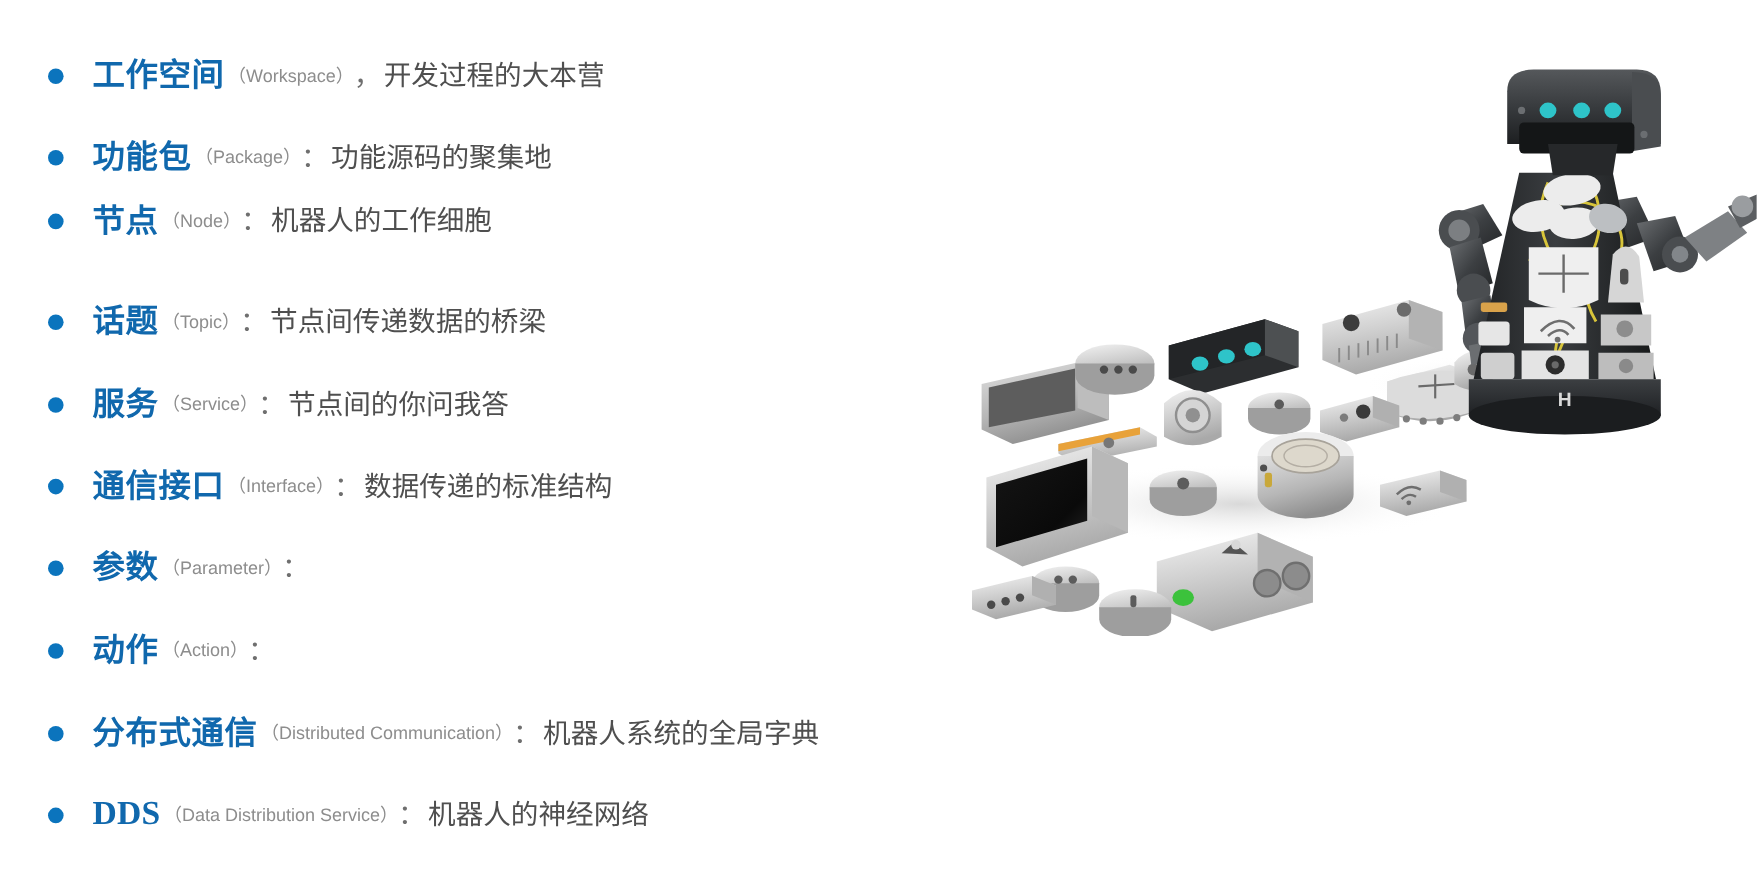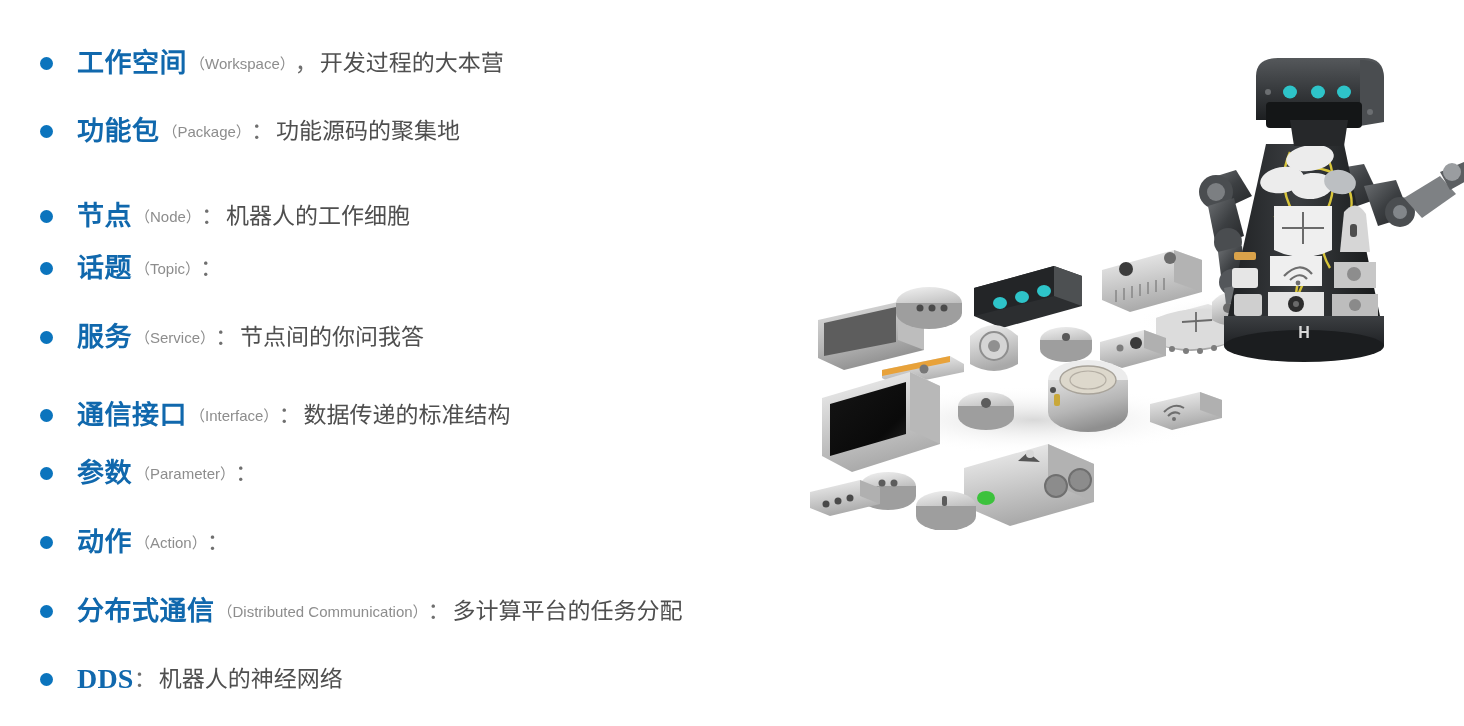--- a/index.html
+++ b/index.html
@@ -71,24 +71,24 @@
   .desc {
     color: #4f4f4f;
     font-size: 23px;
     line-height: 1;
     margin-left: 2px;
   }
 
   
   .row-0 { top: 43px; text-align: right; }
   .row-1 { top: 111px; }
-  .row-2 { top: 196px; justify-content: space-between; }
+  .row-2 { top: 164px; justify-content: space-between; }
   .row-3 { top: 248px; }
   .row-4 { top: 317px; }
-  .row-5 { top: 395px; text-align: center; }
+  .row-5 { top: 385px; text-align: center; }
   .row-6 { top: 453px; }
   .row-7 { top: 522px; }
   .row-8 { top: 591px; }
   .row-9 { top: 659px; }
 
   
   #robot-illustration {
     position: absolute;
     right: 0;
     top: 20px;
@@ -129,20 +129,21 @@
     <span class="paren">（Node）</span>
     <span class="sep">：</span>
     <span class="desc">机器人的工作细胞</span>
   </li>
 
   <li class="concept-item row-3">
     <span class="bullet"></span>
     <span class="term">话题</span>
     <span class="paren">（Topic）</span>
     <span class="sep">：</span>
+    <span class="desc">节点间传递数据的桥梁</span>
   </li>
 
   <li class="concept-item row-4">
     <span class="bullet"></span>
     <span class="term">服务</span>
     <span class="paren">（Service）</span>
     <span class="sep">：</span>
     <span class="desc">节点间的你问我答</span>
   </li>
 
@@ -166,26 +167,27 @@
     <span class="term">动作</span>
     <span class="paren">（Action）</span>
     <span class="sep">：</span>
   </li>
 
   <li class="concept-item row-8">
     <span class="bullet"></span>
     <span class="term">分布式通信</span>
     <span class="paren">（Distributed Communication）</span>
     <span class="sep">：</span>
-    <span class="desc">多计算平台的任务分配</span>
+    <span class="desc">机器人系统的全局字典</span>
   </li>
 
   <li class="concept-item row-9">
     <span class="bullet"></span>
     <span class="term latin">DDS</span>
+    <span class="paren">（Data Distribution Service）</span>
     <span class="sep">：</span>
     <span class="desc">机器人的神经网络</span>
   </li>
 
 </ul>
 
 <div id="robot-illustration">
   <svg viewBox="0 0 660 510" xmlns="http://www.w3.org/2000/svg">
     <defs>
       <linearGradient id="gBody" x1="0" y1="0" x2="1" y2="0">

